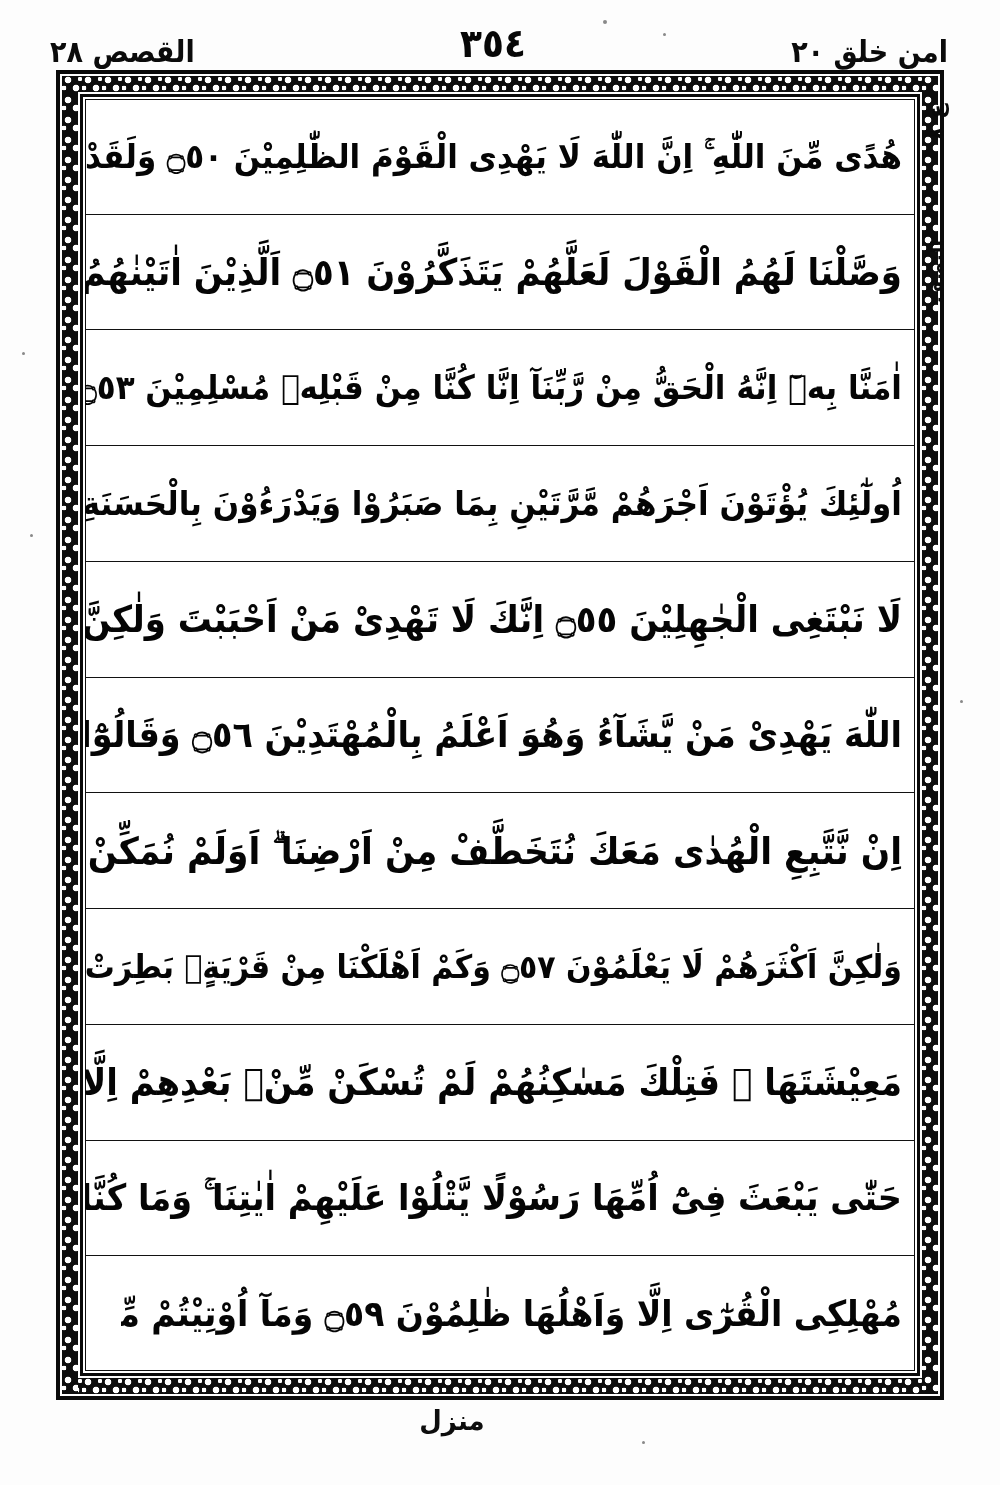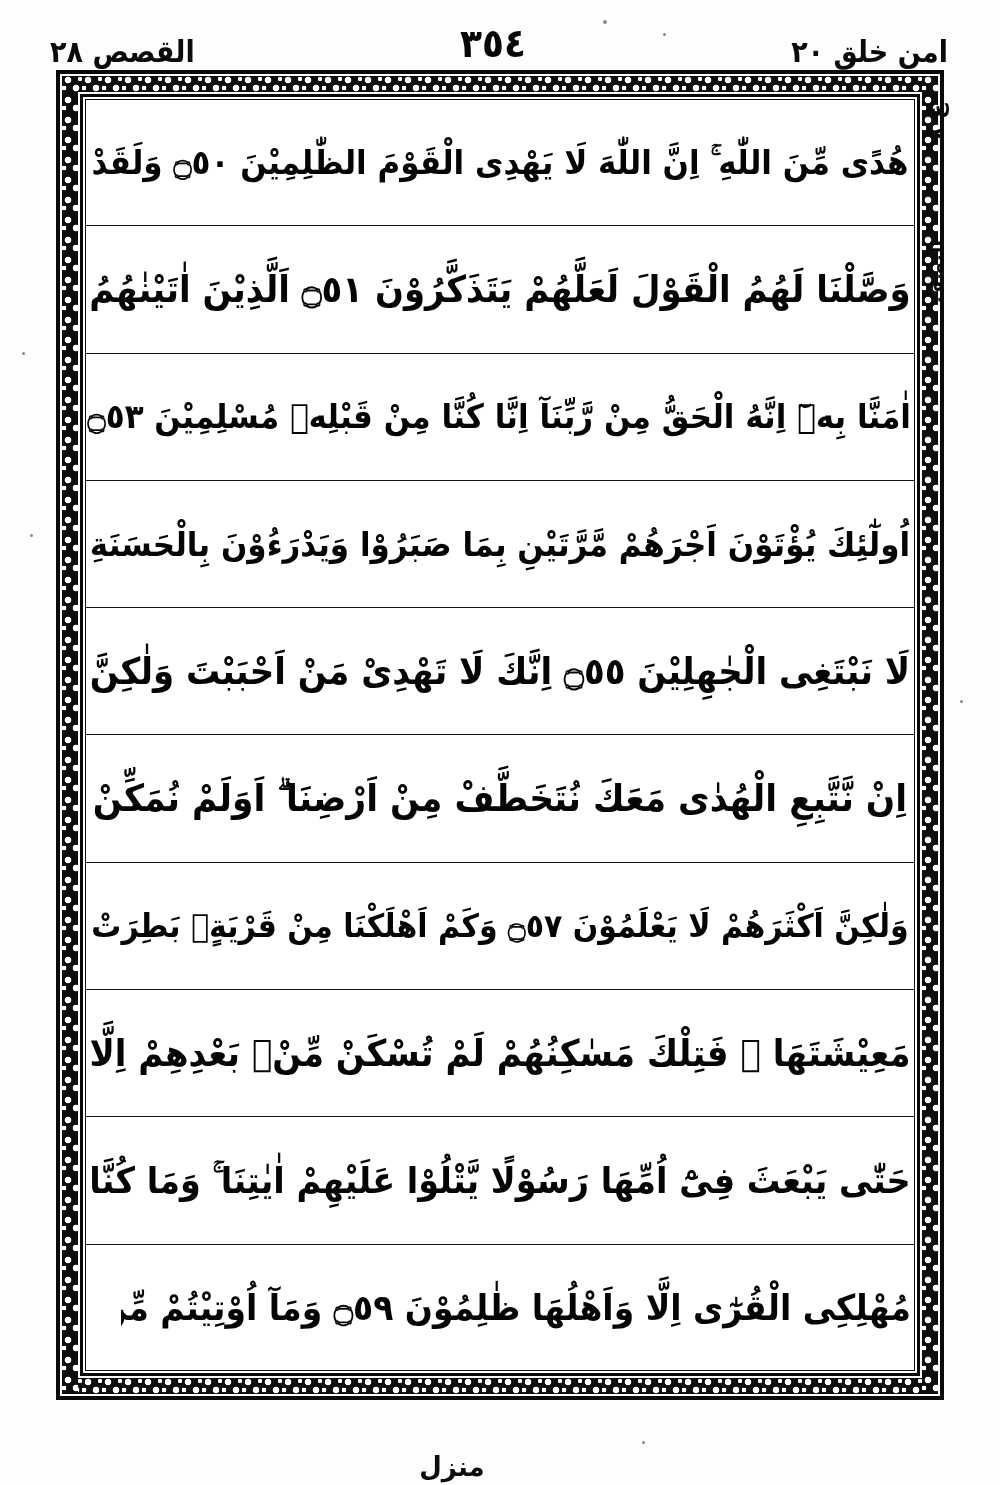--- a/index.html
+++ b/index.html
@@ -123,21 +123,21 @@
     box-sizing: border-box;
   }
   .ayah-line {
     flex: 1 1 0;
     border-bottom: 1.5px solid #121212;
     display: flex;
     align-items: center;
     direction: rtl;
     overflow: hidden;
     box-sizing: border-box;
-    padding: 0 4px;
+    padding: 0 13px;
   }
   .ayah-line:last-child { border-bottom: none; margin-left: 36px; }
 
   .ayah-text {
     font-family: "DejaVu Sans", sans-serif;
     font-size: 35px;
     font-weight: bold;
     color: #050505;
     line-height: 1.0;
     white-space: nowrap;
@@ -167,21 +167,21 @@
   .nisf-marker {
     left: 928px;
     top: 240px;
     font-size: 19px;
     line-height: 1;
   }
 
   
   .footer {
     position: absolute;
-    top: 1452px;
+    top: 1406px;
     left: 0;
     width: 904px;
     text-align: center;
   }
   .footer-text {
     font-family: "DejaVu Sans", sans-serif;
     font-size: 26px;
     font-weight: bold;
     color: #0d0d0d;
     display: inline-block;
@@ -226,20 +226,23 @@
     <div class="ayah-line">
         <div class="ayah-text" style="font-size: 31px;">اٰمَنَّا بِهٖٓ اِنَّهُ الْحَقُّ مِنْ رَّبِّنَآ اِنَّا كُنَّا مِنْ قَبْلِهٖ مُسْلِمِيْنَ ۝٥٣</div>
       </div>
     <div class="ayah-line">
         <div class="ayah-text" style="font-size: 31px;">اُولٰٓئِكَ يُؤْتَوْنَ اَجْرَهُمْ مَّرَّتَيْنِ بِمَا صَبَرُوْا وَيَدْرَءُوْنَ بِالْحَسَنَةِ</div>
       </div>
     <div class="ayah-line">
         <div class="ayah-text" style="font-size: 34px;">لَا نَبْتَغِى الْجٰهِلِيْنَ ۝٥٥ اِنَّكَ لَا تَهْدِىْ مَنْ اَحْبَبْتَ وَلٰكِنَّ</div>
       </div>
     <div class="ayah-line">
+        <div class="ayah-text" style="font-size: 33.5px;">اللّٰهَ يَهْدِىْ مَنْ يَّشَآءُ وَهُوَ اَعْلَمُ بِالْمُهْتَدِيْنَ ۝٥٦ وَقَالُوْٓا</div>
+      </div>
+    <div class="ayah-line">
         <div class="ayah-text" style="font-size: 34.5px;">اِنْ نَّتَّبِعِ الْهُدٰى مَعَكَ نُتَخَطَّفْ مِنْ اَرْضِنَا ۗ اَوَلَمْ نُمَكِّنْ</div>
       </div>
     <div class="ayah-line">
         <div class="ayah-text" style="font-size: 30px;">وَلٰكِنَّ اَكْثَرَهُمْ لَا يَعْلَمُوْنَ ۝٥٧ وَكَمْ اَهْلَكْنَا مِنْ قَرْيَةٍۢ بَطِرَتْ</div>
       </div>
     <div class="ayah-line">
         <div class="ayah-text" style="font-size: 34px;">مَعِيْشَتَهَا ۚ فَتِلْكَ مَسٰكِنُهُمْ لَمْ تُسْكَنْ مِّنْۢ بَعْدِهِمْ اِلَّا</div>
       </div>
     <div class="ayah-line">
         <div class="ayah-text" style="font-size: 33.5px;">حَتّٰى يَبْعَثَ فِىْٓ اُمِّهَا رَسُوْلًا يَّتْلُوْا عَلَيْهِمْ اٰيٰتِنَا ۚ وَمَا كُنَّا</div>

